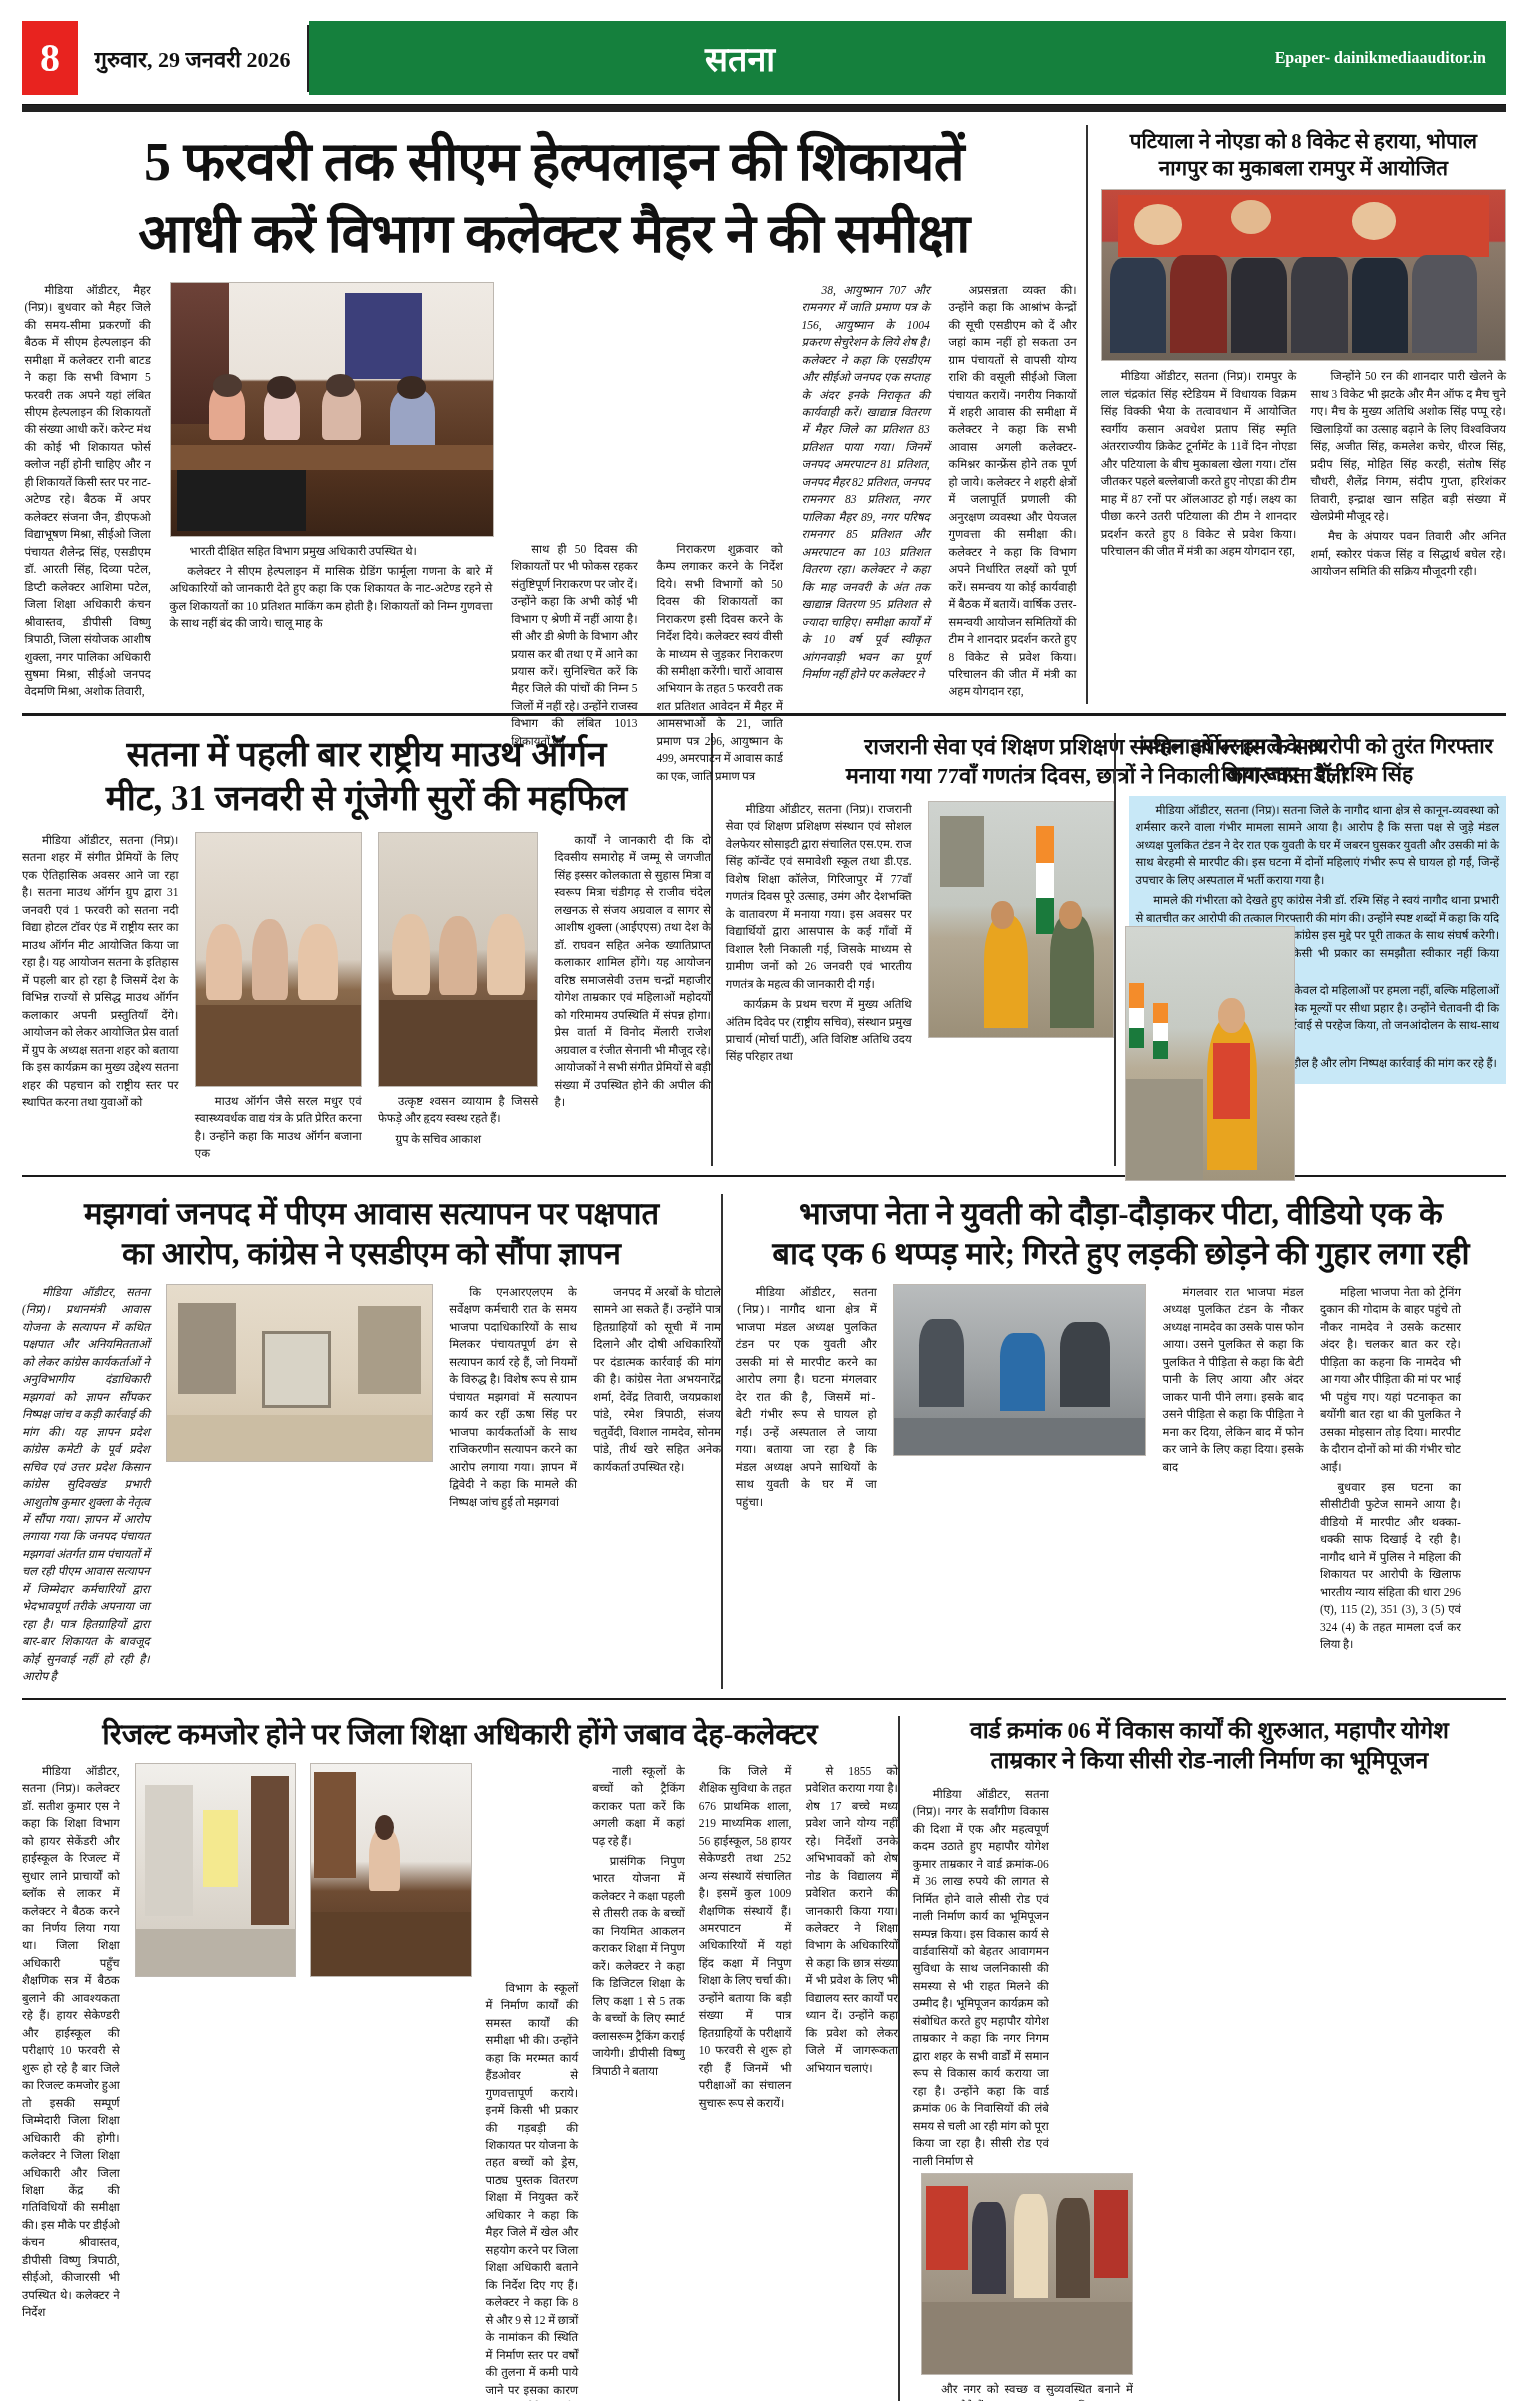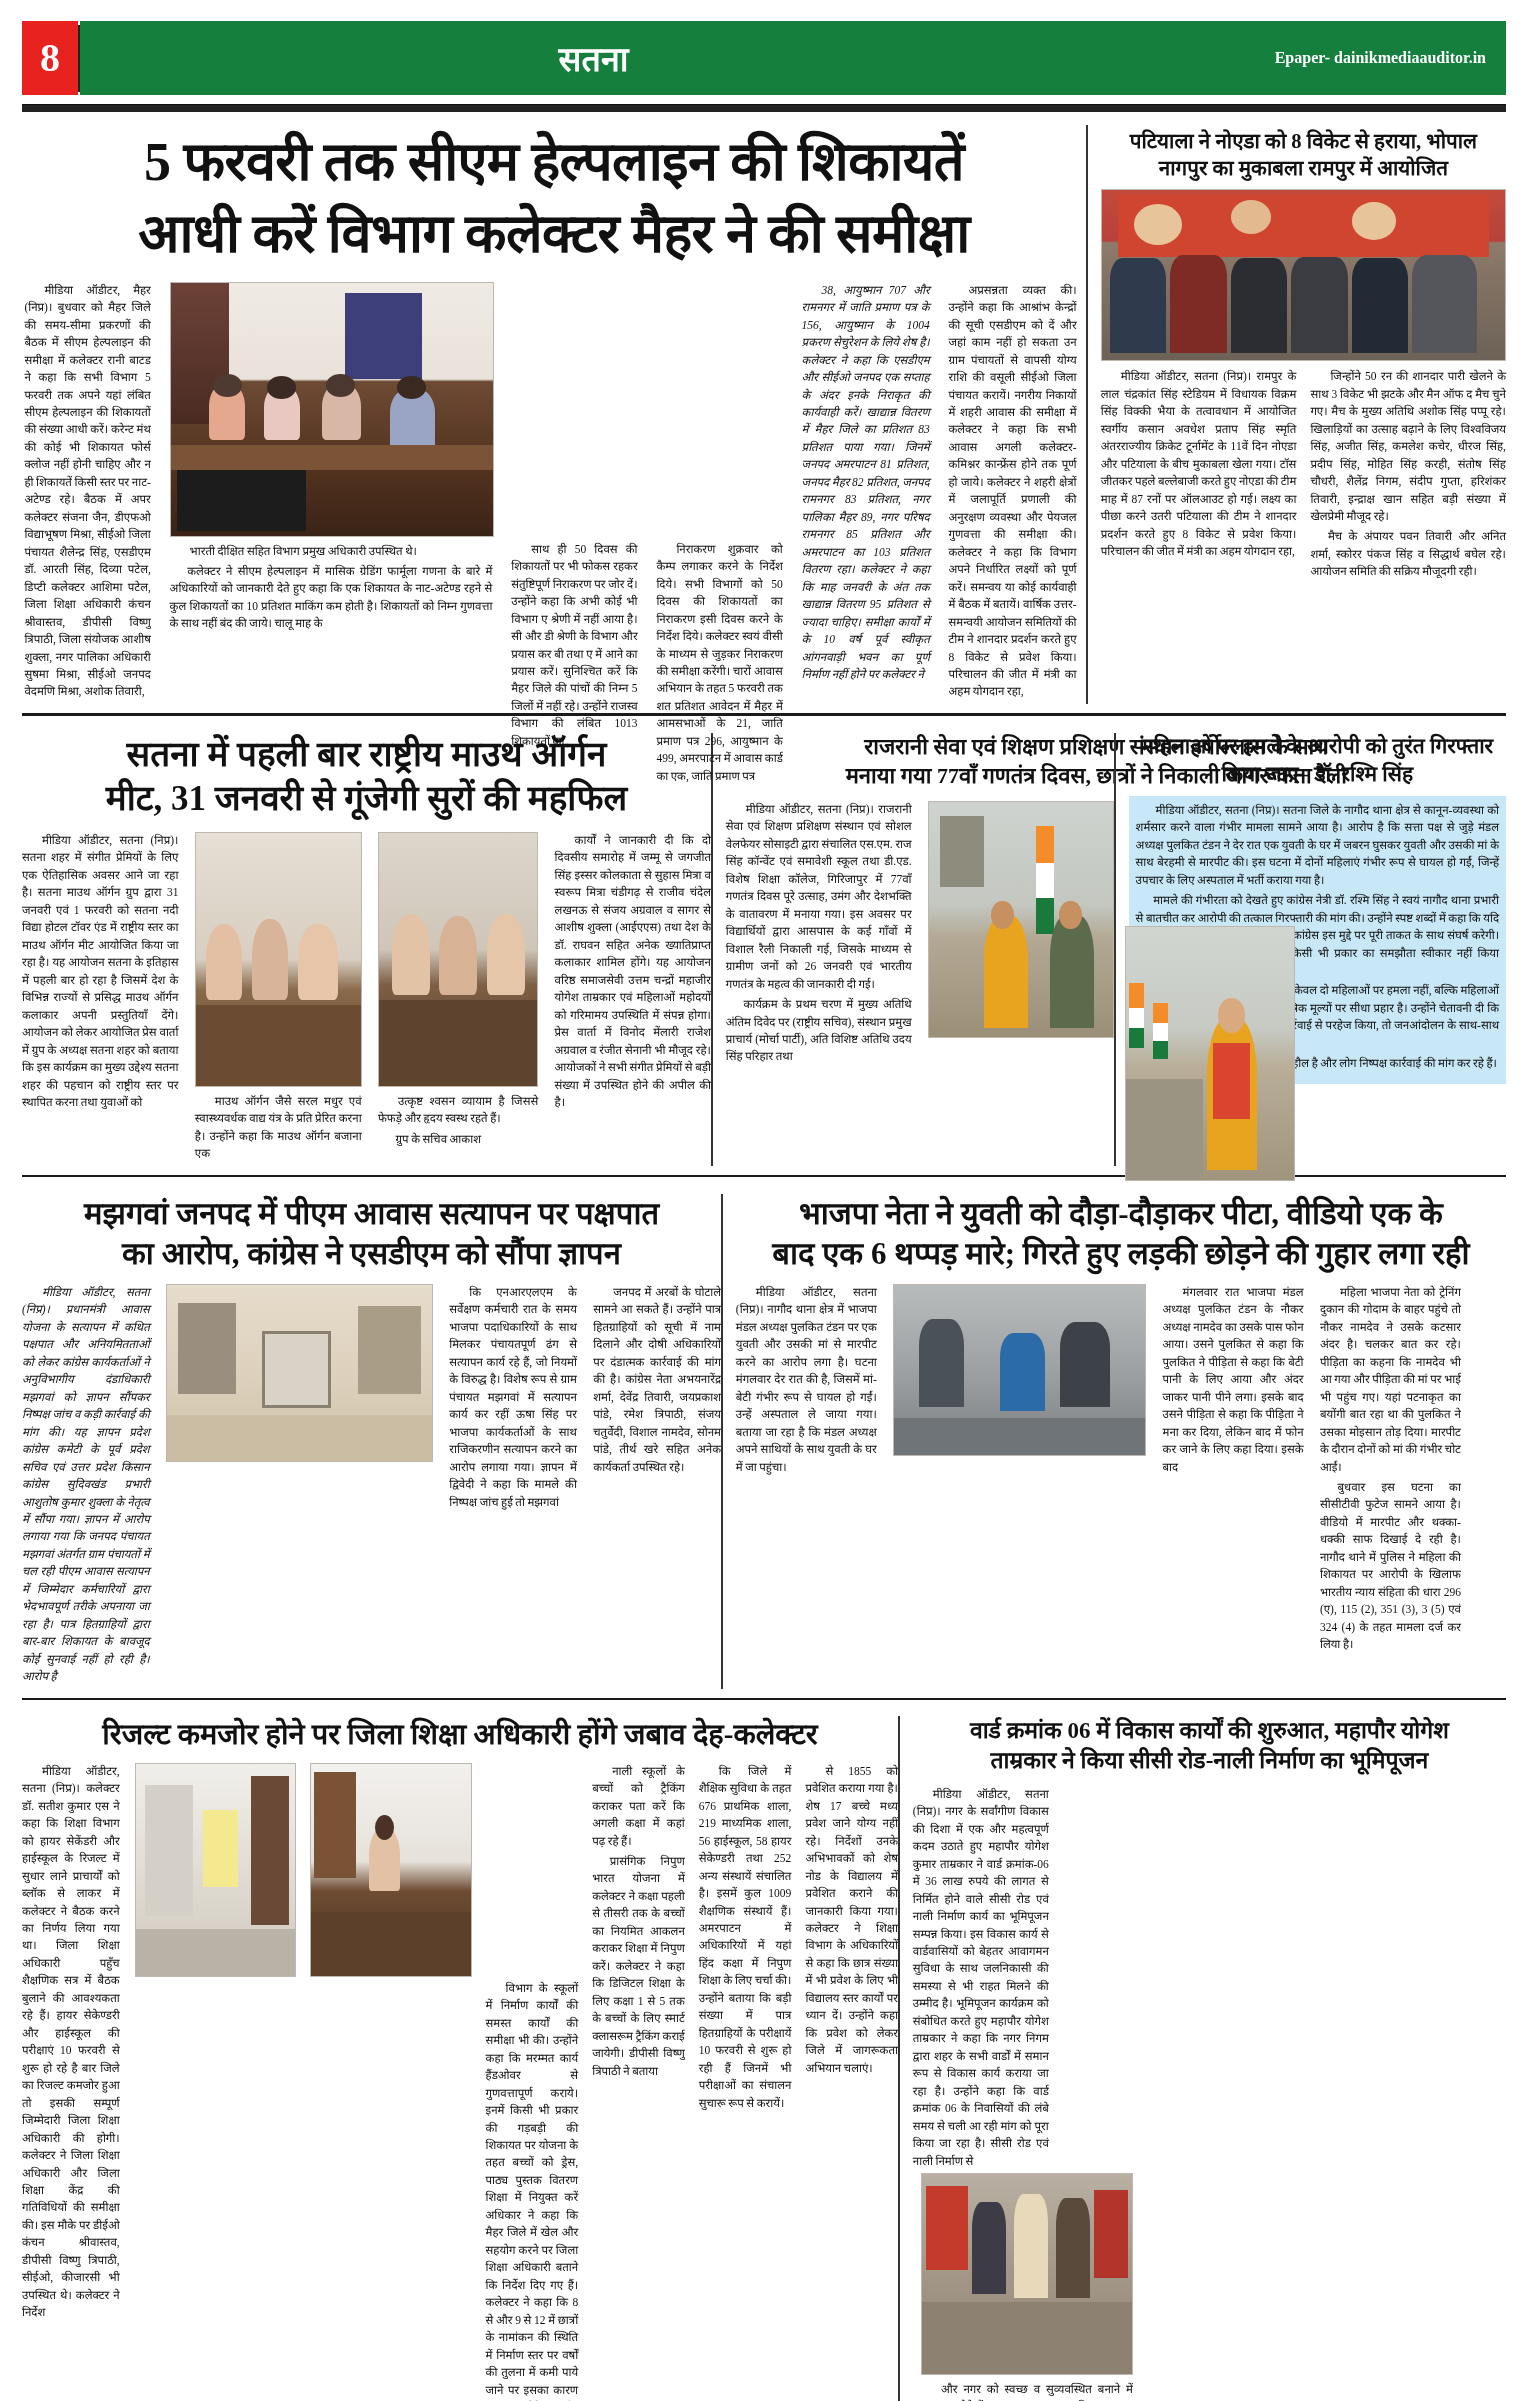--- a/index.html
+++ b/index.html
@@ -101,20 +101,21 @@
   .h4{font-size:29px;line-height:1.3;}
   .h4b{font-size:23px;line-height:1.32;}
 </style>
 </head>
 <body>
 
 <div class="page">
 
   <div class="masthead">
     <div class="m-page-no">8</div>
+    <div class="m-date">गुरुवार, 29 जनवरी 2026</div>
     <div class="m-divider"></div>
     <div class="m-banner">
       <div class="m-city">सतना</div>
       <div class="m-epaper">Epaper- dainikmediaauditor.in</div>
     </div>
   </div>
   <div class="rule-thick"></div>
 
   <div class="top-wrap">
 
@@ -334,21 +335,21 @@
     </div>
 
     <div class="vrule"></div>
 
     <div class="s3b">
       <div class="hl h3">
         <span>भाजपा नेता ने युवती को दौड़ा-दौड़ाकर पीटा, वीडियो  एक के</span><br>
         <span>बाद एक 6 थप्पड़ मारे; गिरते हुए लड़की छोड़ने की गुहार लगा रही</span>
       </div>
       <div style="display:flex;margin-top:9.4px;">
-        <div class="body-col" style="width:141px;padding-right:8.2px;">
+        <div class="body-col" style="width:141px;padding-right:8.2px;font-family:Liberation Mono, monospace;">
           <p class="first">मीडिया ऑडीटर, सतना (निप्र)। नागौद थाना क्षेत्र में भाजपा मंडल अध्यक्ष पुलकित टंडन पर एक युवती और उसकी मां से मारपीट करने का आरोप लगा है। घटना मंगलवार देर रात की है, जिसमें मां-बेटी गंभीर रूप से घायल हो गईं। उन्हें अस्पताल ले जाया गया। बताया जा रहा है कि मंडल अध्यक्ष अपने साथियों के साथ युवती के घर में जा पहुंचा।</p>
         </div>
         <div style="width:253px;padding:0 8.2px;">
           <div class="photo" style="height:170px;">
             <div class="sheen" style="background:linear-gradient(180deg,#b9bcbd 0%,#9ea2a4 48%,#7b7f82 100%);"></div>
             <div style="position:absolute;left:10%;top:20%;width:18%;height:52%;background:#4b5158;border-radius:30% 30% 0 0;"></div>
             <div style="position:absolute;left:42%;top:28%;width:18%;height:46%;background:#2b6ca8;border-radius:30% 30% 0 0;"></div>
             <div style="position:absolute;left:66%;top:22%;width:20%;height:50%;background:#3d4248;border-radius:30% 30% 0 0;"></div>
             <div style="position:absolute;left:0;top:78%;width:100%;height:22%;background:#6f7478;"></div>
           </div>

